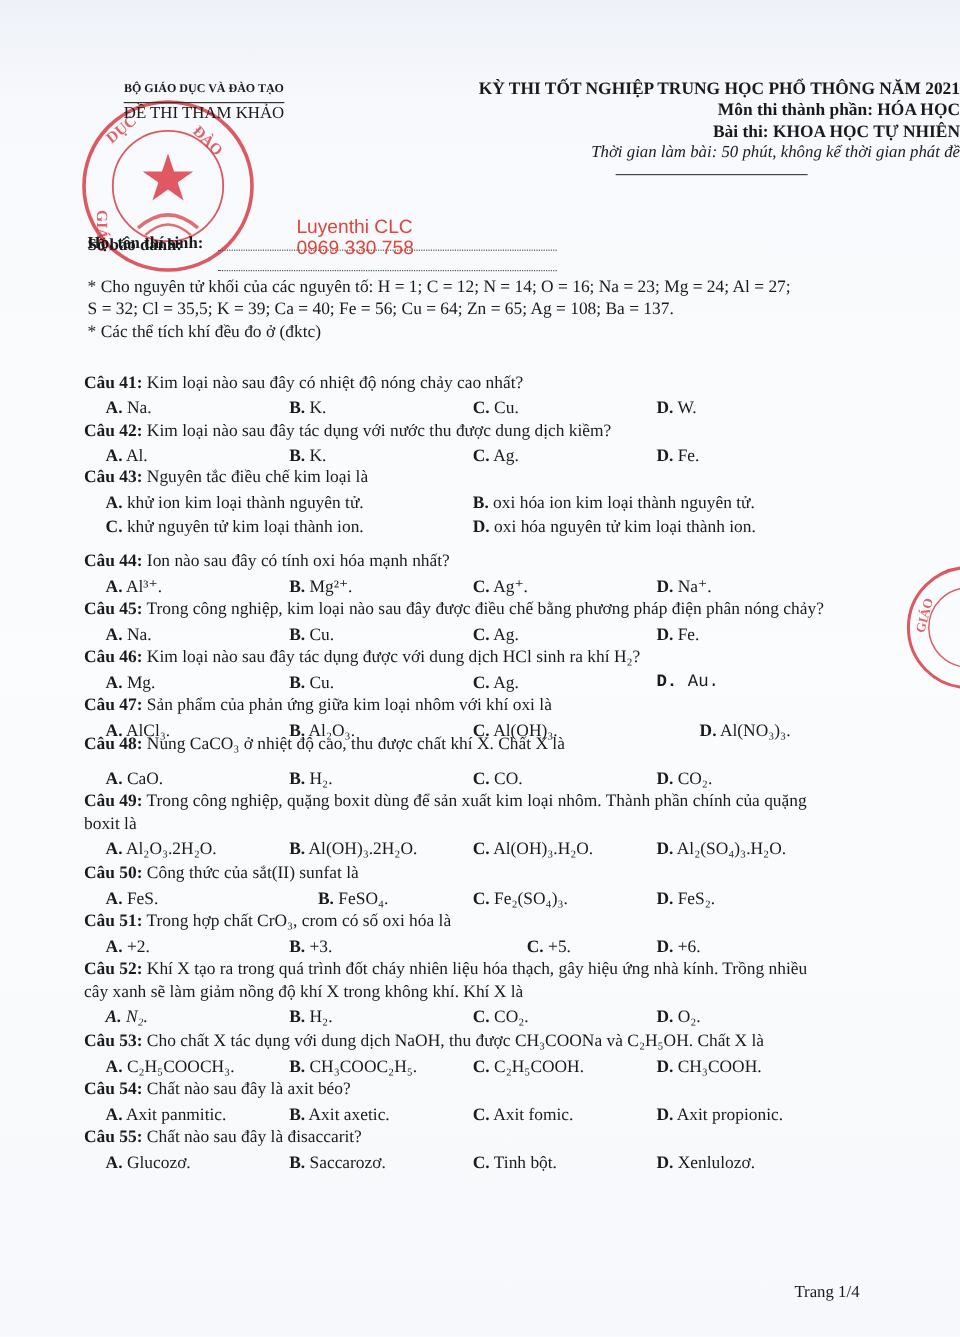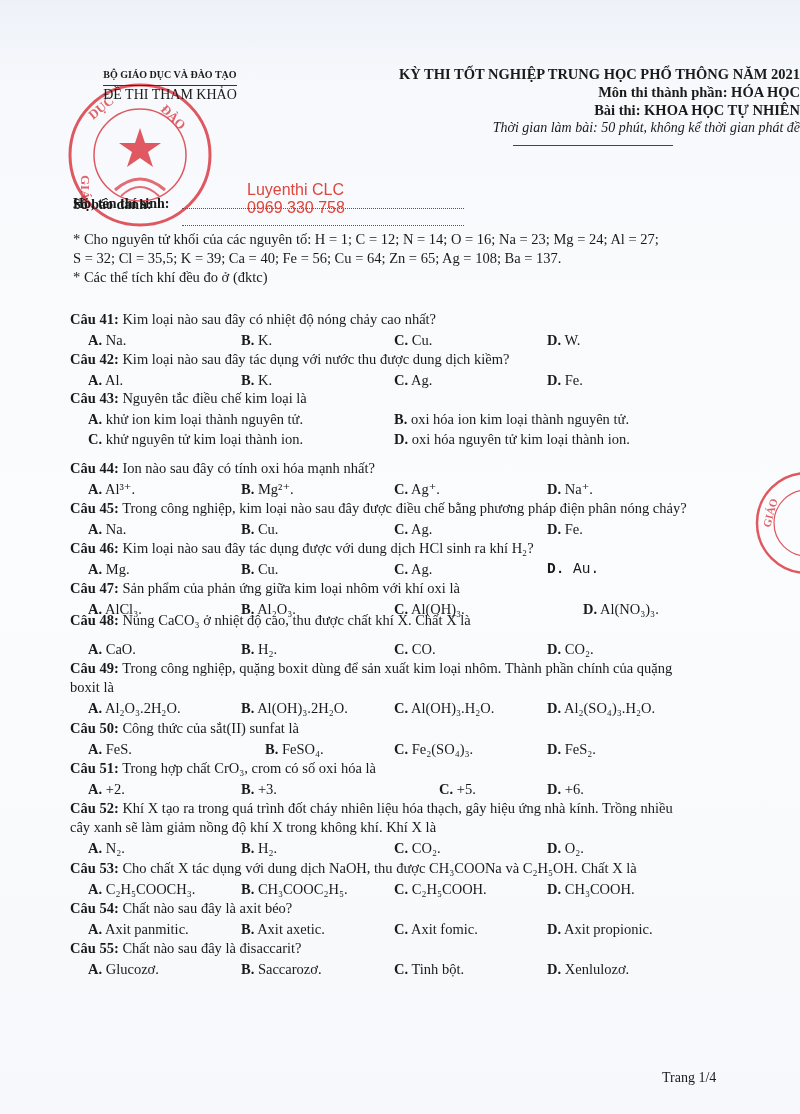--- a/index.html
+++ b/index.html
@@ -156,21 +156,21 @@
     </div>
     <div class="q" style="top: 759px;"><span class="lbl">Câu 51:</span> <span>Trong hợp chất CrO₃, crom có số oxi hóa là</span></div>
     <div class="opts" style="top: 779.6px;">
       <span class="opt" style="left: 0px;"><span class="k">A.</span> <span>+2.</span></span>
       <span class="opt" style="left: 153px;"><span class="k">B.</span> <span>+3.</span></span>
       <span class="opt" style="left: 306px; margin-left: 45px;"><span class="k">C.</span> <span>+5.</span></span>
       <span class="opt" style="left: 459px;"><span class="k">D.</span> <span>+6.</span></span>
     </div>
     <div class="q" style="top: 799px;"><span class="lbl">Câu 52:</span> <span>Khí X tạo ra trong quá trình đốt cháy nhiên liệu hóa thạch, gây hiệu ứng nhà kính. Trồng nhiều</span><div>cây xanh sẽ làm giảm nồng độ khí X trong không khí. Khí X là</div></div>
     <div class="opts" style="top: 839.2px;">
-      <span class="opt" style="left: 0px;"><span class="k">A.</span> <span>N₂.</span></span>
+      <span class="opt" style="left: 0px; font-style: italic;"><span class="k">A.</span> <span>N₂.</span></span>
       <span class="opt" style="left: 153px;"><span class="k">B.</span> <span>H₂.</span></span>
       <span class="opt" style="left: 306px;"><span class="k">C.</span> <span>CO₂.</span></span>
       <span class="opt" style="left: 459px;"><span class="k">D.</span> <span>O₂.</span></span>
     </div>
     <div class="q" style="top: 859px;"><span class="lbl">Câu 53:</span> <span>Cho chất X tác dụng với dung dịch NaOH, thu được CH₃COONa và C₂H₅OH. Chất X là</span></div>
     <div class="opts" style="top: 879.6px;">
       <span class="opt" style="left: 0px;"><span class="k">A.</span> <span>C₂H₅COOCH₃.</span></span>
       <span class="opt" style="left: 153px;"><span class="k">B.</span> <span>CH₃COOC₂H₅.</span></span>
       <span class="opt" style="left: 306px;"><span class="k">C.</span> <span>C₂H₅COOH.</span></span>
       <span class="opt" style="left: 459px;"><span class="k">D.</span> <span>CH₃COOH.</span></span>

